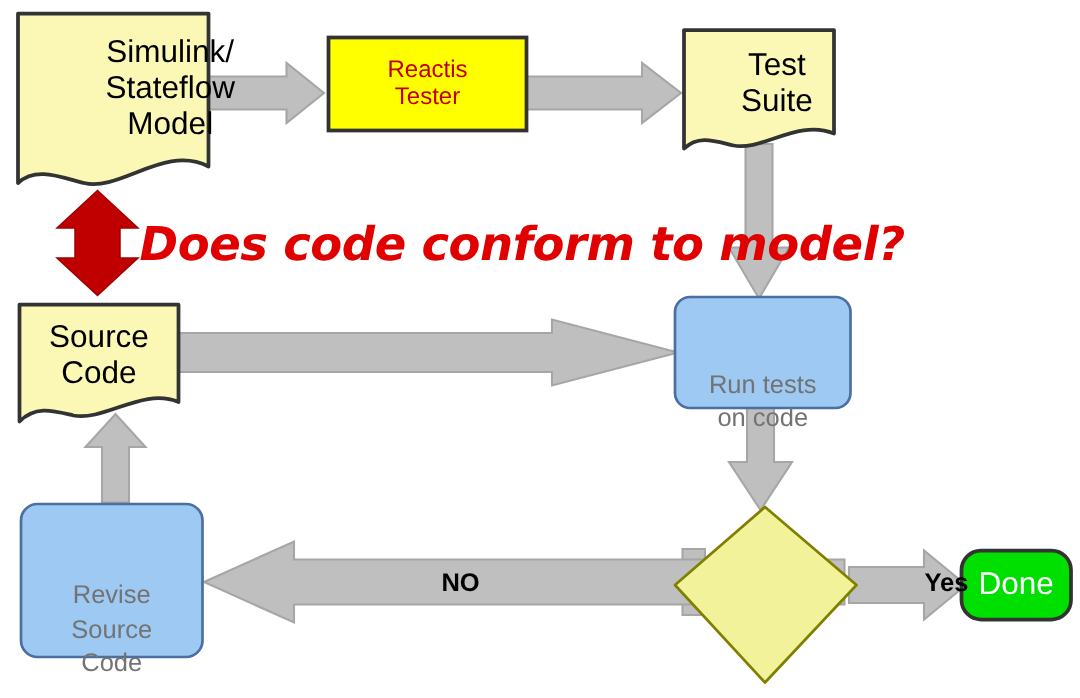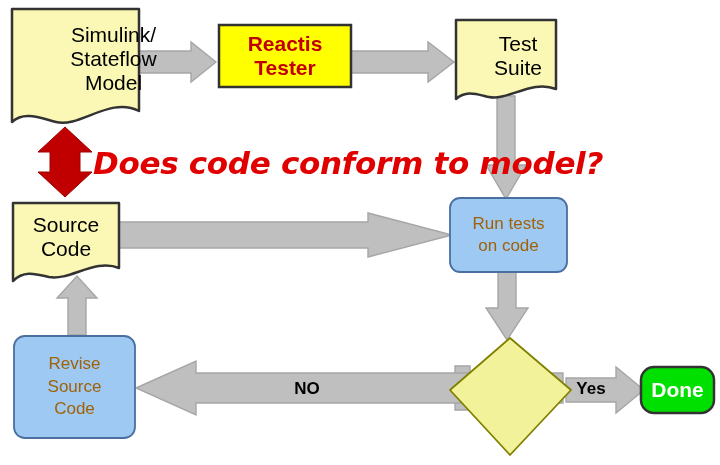--- a/index.html
+++ b/index.html
@@ -29,37 +29,38 @@
     pointer-events: none;
     white-space: pre-line;
   }
   .lbl-doc {
     font-size: 21px;
     color: #000000;
     line-height: 1.13;
   }
   .lbl-proc {
     font-size: 17px;
-    color: #a16207;
+    color: #737373;
     line-height: 1.32;
+    margin-top: 33px;
   }
   .lbl-reactis {
-    font-size: 21px;
-    font-weight: bold;
+    font-size: 16px;
+    font-weight: normal;
     color: #C00000;
     line-height: 1.15;
   }
   .lbl-diamond {
     font-size: 17px;
     color: #111111;
     line-height: 1.35;
   }
   .lbl-done {
     font-size: 21px;
-    font-weight: bold;
+    font-weight: normal;
     color: #ffffff;
     line-height: 1.1;
     border-radius: 10px;
   }
   .edge-label {
     position: absolute;
     font-size: 17px;
     font-weight: bold;
     color: #000000;
     text-align: center;
@@ -170,17 +171,17 @@
 
   <div class="node-label lbl-proc" style="left:14px; top:336px; width:121px; height:102px;">Revise
 Source
 Code</div>
 
 
   <div class="node-label lbl-done" style="left:641px; top:367px; width:73px; height:46px;">Done</div>
 
   <div class="edge-label" style="left:277px; top:379px; width:60px;">NO</div>
 
-  <div class="edge-label" style="left:569px; top:379px; width:44px;">Yes</div>
+  <div class="edge-label" style="left:569px; top:379px; width:44px;padding-left:40px;">Yes</div>
 
   <div class="annotation-text" style="left:93px; top:145px;">Does code conform to model?</div>
 
 </div>
 
 </body></html>

